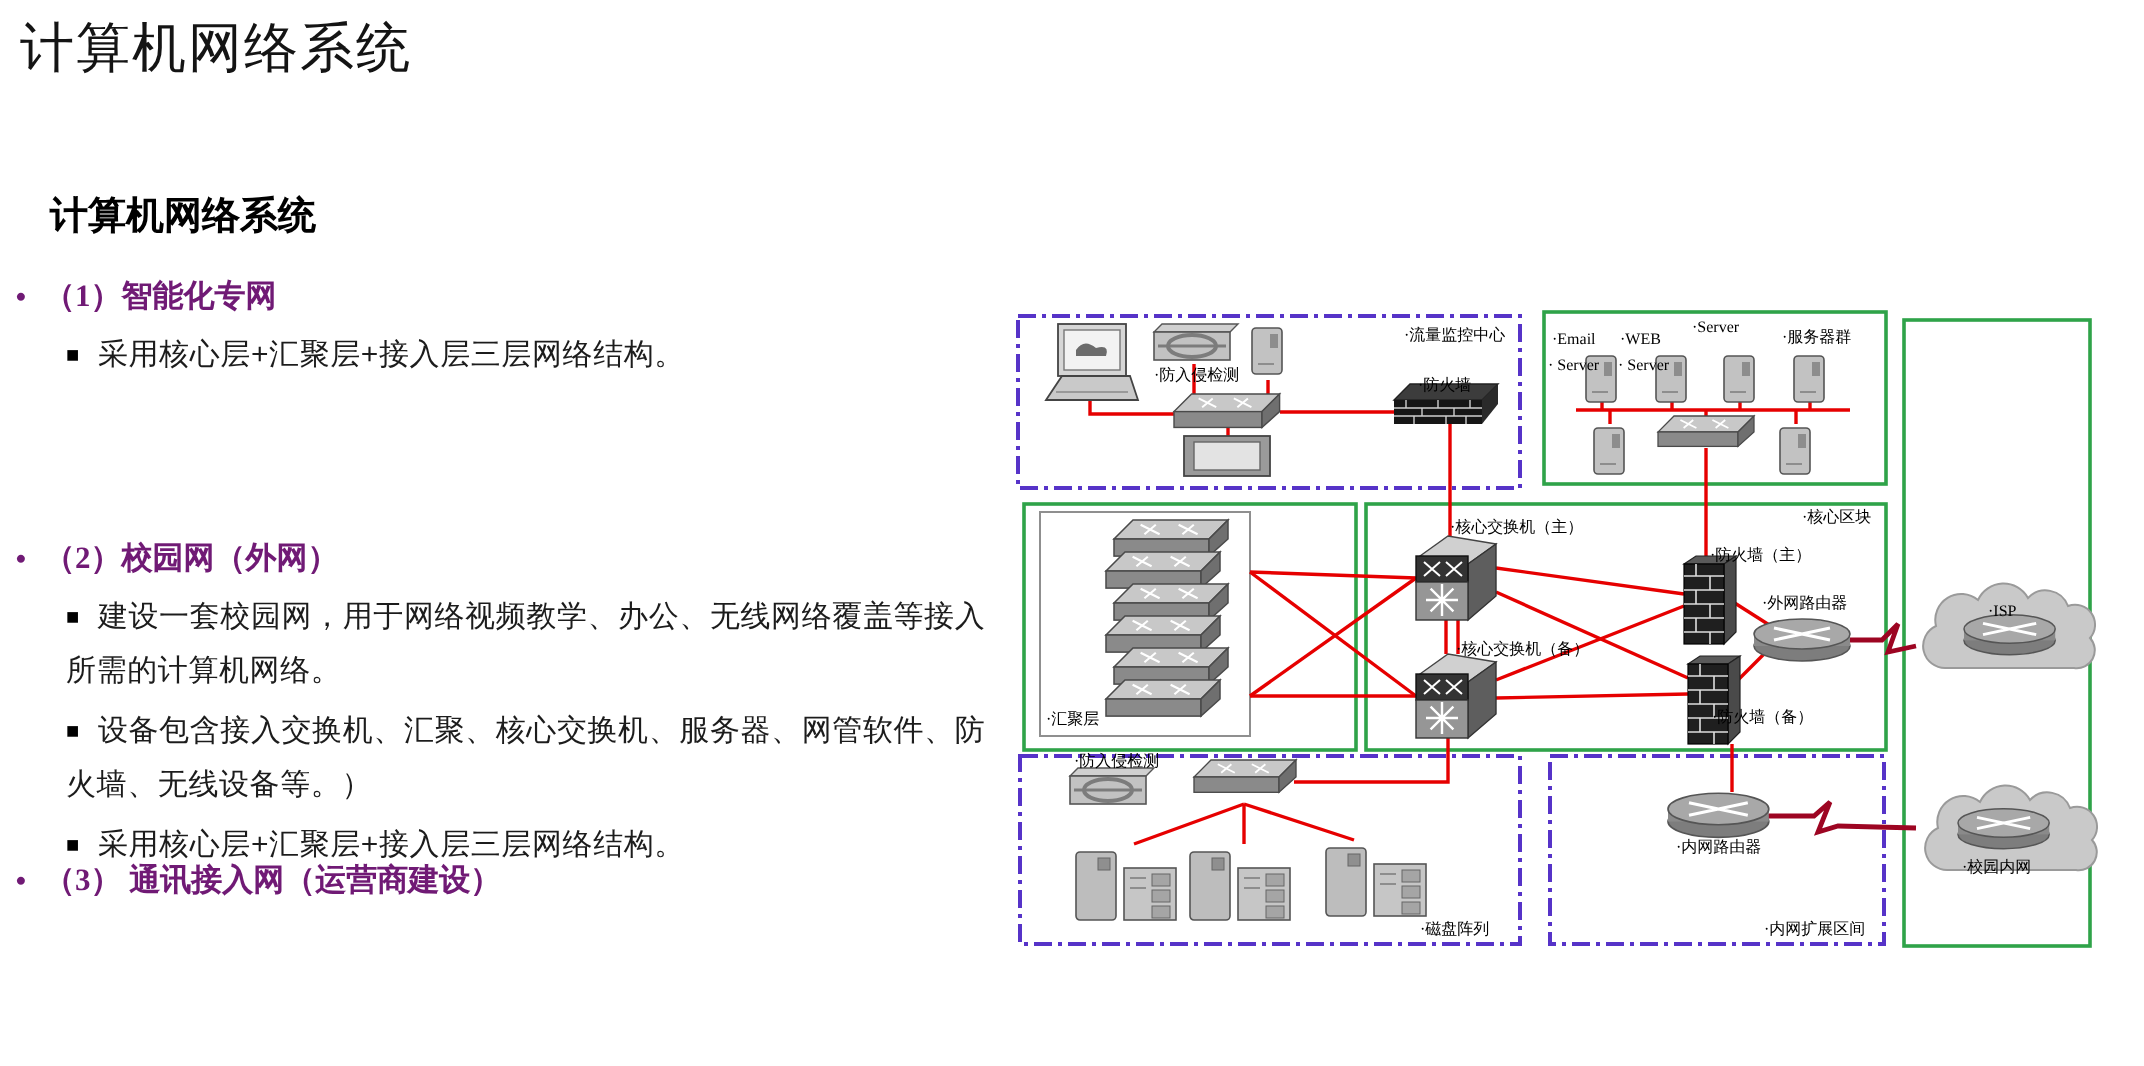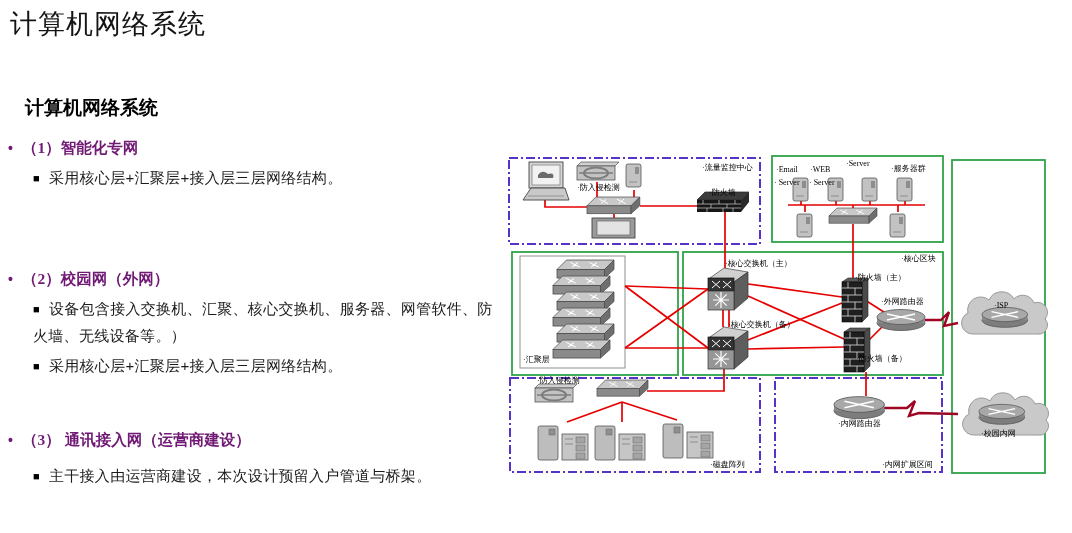--- a/index.html
+++ b/index.html
@@ -41,26 +41,26 @@
 <div id="page-title">计算机网络系统</div>
 <div id="section-heading">计算机网络系统</div>
 
 <div id="text-col">
   <div class="sec sec1">
     <div class="stitle"><span class="dot">•</span><span>（1）智能化专网</span></div>
     <div class="item"><span class="marker">■</span><span>采用核心层+汇聚层+接入层三层网络结构。</span></div>
   </div>
   <div class="sec sec2">
     <div class="stitle"><span class="dot">•</span><span>（2）校园网（外网）</span></div>
+    <div class="item"><span class="marker">■</span><span>建设一套校园网，用于网络视频教学、办公、无线网络覆盖等接入所需的计算机网络。</span></div>
     <div class="item"><span class="marker">■</span><span>设备包含接入交换机、汇聚、核心交换机、服务器、网管软件、防火墙、无线设备等。）</span></div>
     <div class="item"><span class="marker">■</span><span>采用核心层+汇聚层+接入层三层网络结构。</span></div>
   </div>
   <div class="sec sec3">
     <div class="stitle"><span class="dot">•</span><span>（3） 通讯接入网（运营商建设）</span></div>
-    <div class="item"><span class="marker">■</span><span>主干接入由运营商建设，本次设计预留入户管道与桥架。</span></div>
   </div>
 </div>
 
 <div id="diagram">
   <svg width="567" height="335" viewBox="0 0 567 335">
     <defs>
       <g id="sw">
         <polygon points="10,0 60,0 50,10 0,10" fill="#c8c8c8" stroke="#4a4a4a" stroke-width="0.8"></polygon>
         <rect x="0" y="10" width="50" height="9" fill="#8a8a8a" stroke="#4a4a4a" stroke-width="0.8"></rect>
         <polygon points="50,10 60,0 60,10 50,19" fill="#6f6f6f" stroke="#4a4a4a" stroke-width="0.8"></polygon>

